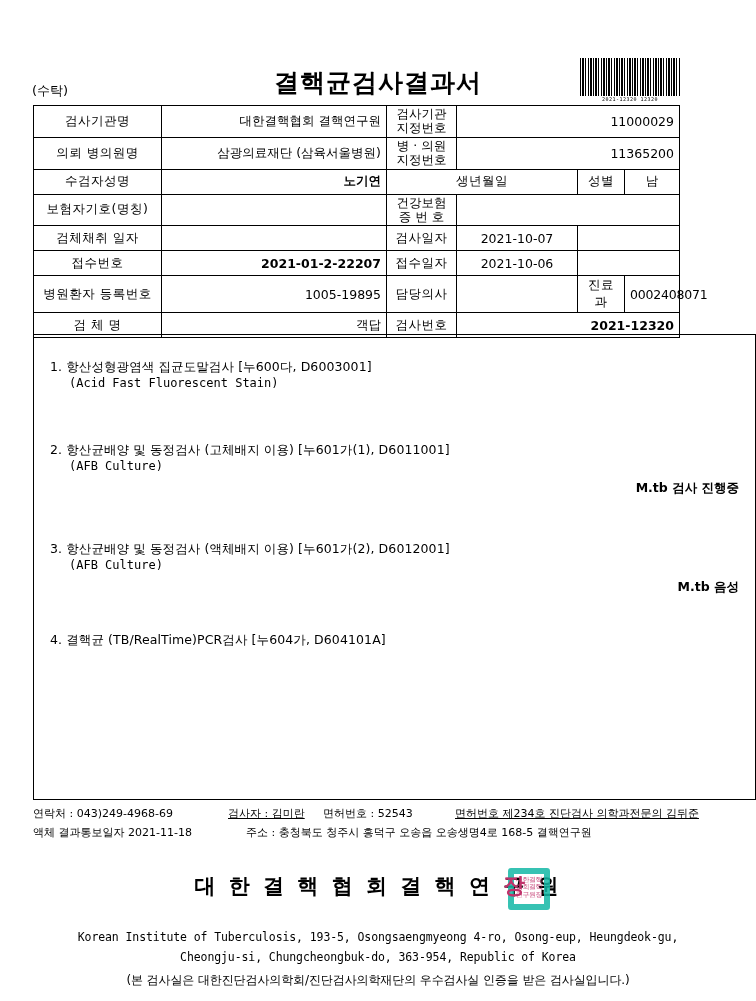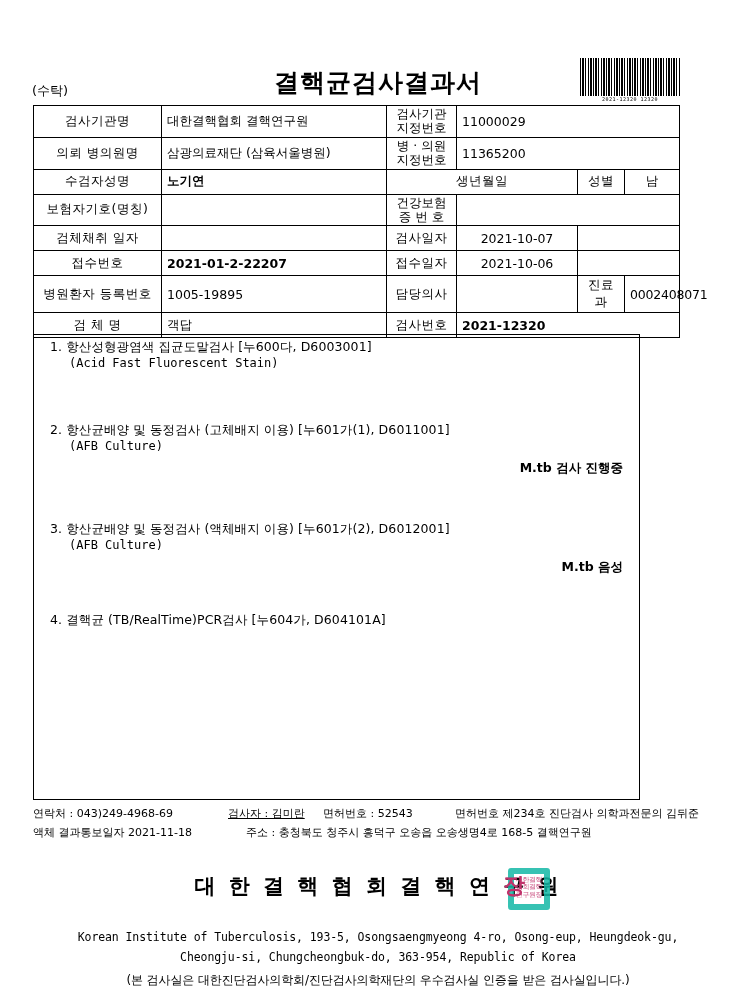--- a/index.html
+++ b/index.html
@@ -91,40 +91,40 @@
   td.lbl {
     text-align: center;
     letter-spacing: 0.5px;
   }
   td.lbl2 {
     text-align: center;
     font-size: 11.5px;
     line-height: 1.15;
   }
   td.val {
-    text-align: left;
+    text-align: right;
     font-size: 12.5px;
   }
   td.valc {
     text-align: center;
     font-size: 12px;
   }
   .bold { font-weight: bold; }
   .sm { font-size: 11px; }
   .xsm { font-size: 8px; letter-spacing: -0.2px; }
 
   
   .results {
     position: absolute;
     left: 33px;
     top: 334px;
-    width: 607px;
+    width: 723px;
     height: 466px;
     border: 1px solid #000;
-    padding: 4px 16px;
+    padding: 24px 16px;
     font-family: "DejaVu Sans", sans-serif;
   }
   .res-item { margin-bottom: 6px; }
   .res-line1 {
     font-size: 12.5px;
     letter-spacing: 0.1px;
   }
   .res-line2 {
     font-size: 12px;
     margin-left: 19px;
@@ -145,21 +145,21 @@
   .footer { position: absolute; left: 0; top: 806px; width: 756px; }
   .frow {
     position: relative;
     height: 19px;
     font-size: 11px;
     font-family: "DejaVu Sans", sans-serif;
   }
   .f-contact   { position: absolute; left: 33px;  top: 0; }
   .f-tester    { position: absolute; left: 228px; top: 0; text-decoration: underline; }
   .f-license   { position: absolute; left: 323px; top: 0; }
-  .f-lic2      { position: absolute; left: 455px; top: 0; }
+  .f-lic2      { position: absolute; left: 455px; top: 0; text-decoration: underline; }
   .f-liqlabel  { position: absolute; left: 33px;  top: 0; }
   .f-addr      { position: absolute; left: 246px; top: 0; }
 
   .org-line {
     position: absolute;
     left: 0; right: 0;
     top: 872px;
     text-align: center;
     font-size: 21px;
     font-weight: bold;

